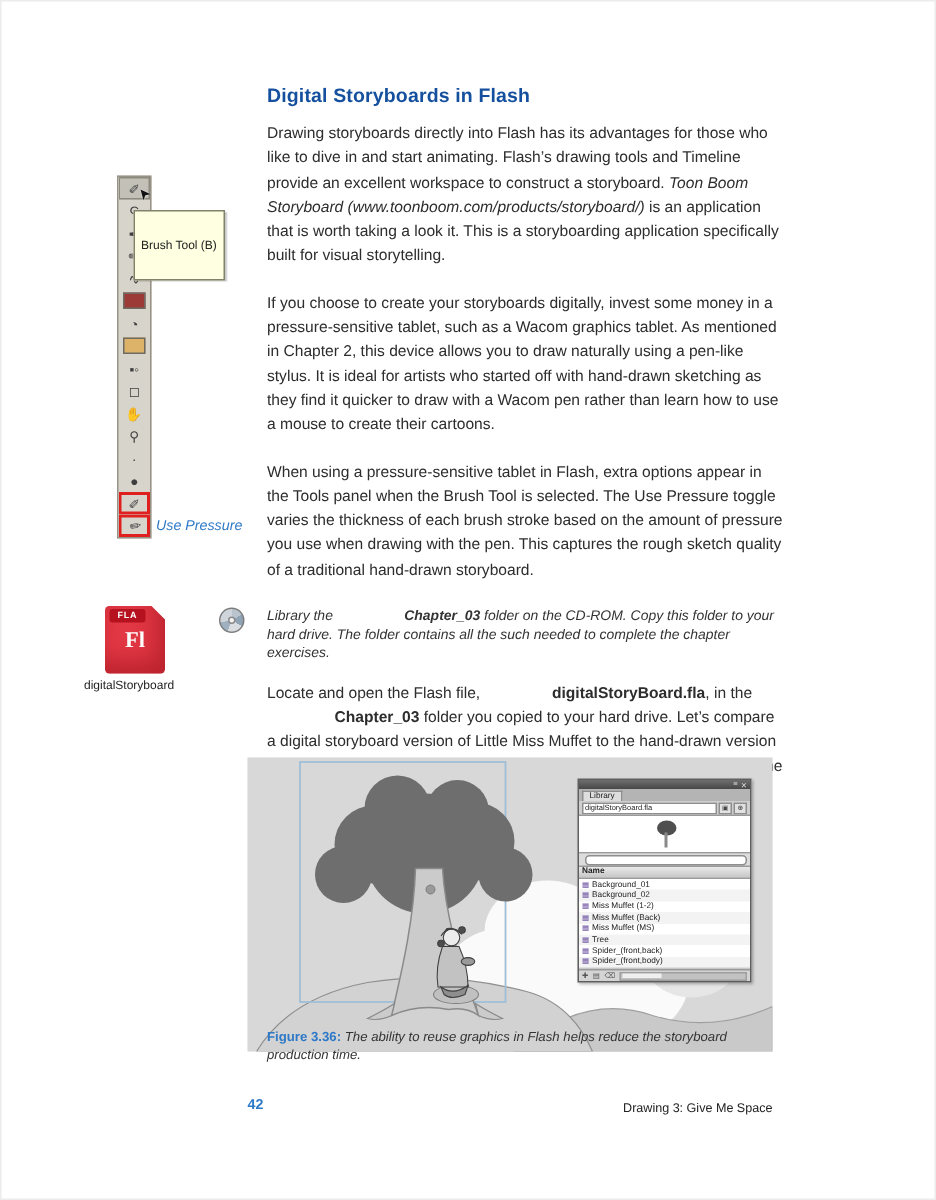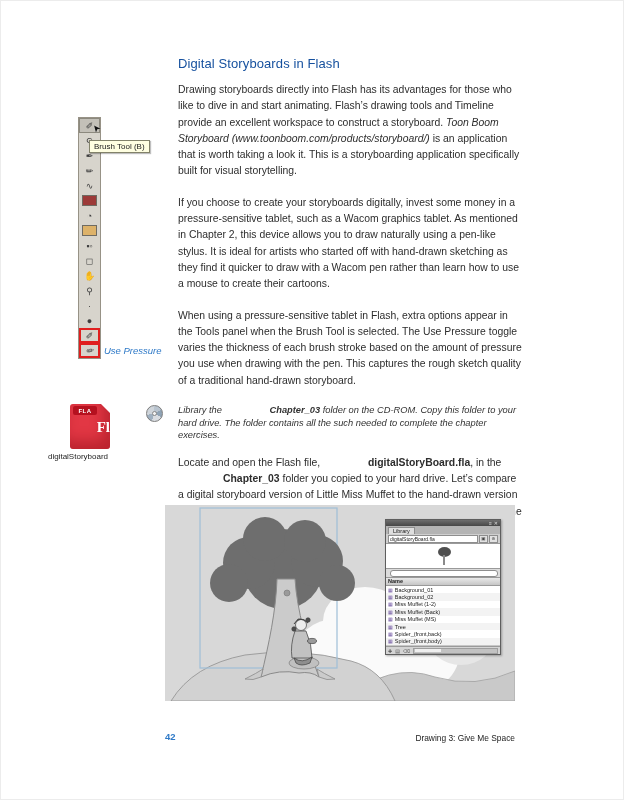--- a/index.html
+++ b/index.html
@@ -1,21 +1,21 @@
 <!DOCTYPE html>
 <html><head>
 <meta charset="utf-8">
 <style>
   html,body{margin:0;padding:0;background:#ffffff;}
   .page{position:relative;width:624px;height:800px;background:#ffffff;overflow:hidden;
         font-family:"Liberation Sans",sans-serif;color:#2d2d2d;box-shadow:inset 0 0 0 1px #ececec;}
 
   
   .text-col{position:absolute;left:178px;top:56px;width:344px;}
-  .heading{font-size:13px;font-weight:normal;color:#15509e;margin:0 0 11px 0;letter-spacing:.1px;}
+  .heading{font-size:13px;font-weight:bold;color:#15509e;margin:0 0 11px 0;letter-spacing:.1px;}
   p.body{font-size:10.4px;line-height:16.3px;margin:0 0 15px 0;color:#2d2d2d;}
   .it{font-style:italic;}
   .bd{font-weight:bold;margin-left:45px;}
   .note{position:relative;font-size:9.3px;line-height:12.6px;font-style:italic;color:#333;margin:0 0 13px 0;}
   .cd-icon{position:absolute;left:-32px;top:1px;width:15px;height:15px;border-radius:50%;
            background:conic-gradient(#b9c4cf 0 60deg,#8fa3b5 0 120deg,#d9dde2 0 200deg,#9fb0c0 0 260deg,#cfd5db 0 360deg);
            border:1px solid #7d7d7d;}
   .cd-icon::after{content:"";position:absolute;left:5px;top:5px;width:5px;height:5px;border-radius:50%;
            background:#f4f4f4;border:1px solid #8a8a8a;box-sizing:border-box;}
 
@@ -25,34 +25,34 @@
   .tcell{height:15px;display:flex;align-items:center;justify-content:center;font-size:9px;color:#3e3e3e;position:relative;}
   .tcell.sel{background:#c3c0b8;box-shadow:inset 0 0 0 1px #8c897e;}
   .tcell .sw{width:13px;height:9px;border:1px solid #6f6b62;}
   .sw.maroon{background:#9c3a38;}
   .sw.tan{background:#ddb269;}
   .tcell.redbox{box-shadow:inset 0 0 0 2px #e01f1f;}
   .tcell.tilt span{display:inline-block;transform:rotate(35deg);}
   .cursor-arrow{position:absolute;left:92px;top:123px;font-size:10px;color:#111;transform:rotate(230deg);
                 text-shadow:0 0 1px #fff;z-index:6;}
   .tooltip{position:absolute;left:89px;top:140px;background:#ffffe1;border:1px solid #82826a;
-           font-size:8px;color:#222;padding:1px 4px;white-space:nowrap;z-index:5;box-shadow:1px 1px 1px rgba(0,0,0,.25);}
+           font-size:8px;color:#222;padding:18px 4px;white-space:nowrap;z-index:5;box-shadow:1px 1px 1px rgba(0,0,0,.25);}
   .use-pressure{position:absolute;left:104px;top:345px;font-size:9.5px;font-style:italic;color:#2e79c7;}
 
   
   .fla{position:absolute;left:70px;top:404px;width:40px;height:45px;}
   .fla .doc{position:absolute;inset:0;background:#e23744;border-radius:3px;
             box-shadow:inset -6px -8px 14px rgba(140,10,20,.45);}
   .fla .fold{position:absolute;right:0;top:0;width:0;height:0;border-left:9px solid transparent;
              border-top:9px solid #ffffff;}
   .fla .badge{position:absolute;left:3px;top:2px;width:24px;height:9px;background:#b5111f;border-radius:2px;
               color:#fff;font-size:6px;font-weight:bold;display:flex;align-items:center;justify-content:center;letter-spacing:.5px;}
-  .fla .letters{position:absolute;left:0;right:0;top:15px;text-align:right;color:#fff;font-weight:bold;
+  .fla .letters{position:absolute;left:0;right:0;top:15px;text-align:center;color:#fff;font-weight:bold;
                 font-size:15px;font-family:"Liberation Serif",serif;}
-  .fla-label{position:absolute;left:36px;top:452px;width:84px;text-align:center;font-size:8px;color:#1d1d1d;}
+  .fla-label{position:absolute;left:56px;top:452px;width:84px;font-size:8px;color:#1d1d1d;}
 
   
   .figure{position:absolute;left:165px;top:505px;width:350px;height:196px;background:#d8d8d8;overflow:hidden;}
   .figure svg{position:absolute;left:0;top:0;}
 
   
   .lib{position:absolute;left:220px;top:14px;width:114px;height:134px;background:#e6e6e6;border:1px solid #5e5e5e;
        display:flex;flex-direction:column;font-size:5.5px;color:#222;box-shadow:1px 1px 2px rgba(0,0,0,.3);}
   .lib-title{height:6px;background:linear-gradient(#6e6e6e,#474747);display:flex;justify-content:flex-end;align-items:center;
              color:#ddd;font-size:5px;padding:0 2px;gap:2px;}
@@ -274,17 +274,18 @@
       </div>
       <div class="lib-bottom">
         <span>✚</span>
         <span>▤</span>
         <span>⌫</span>
         <span class="lib-scroll"></span>
       </div>
     </div>
   </div>
 
+  <div class="caption"><span class="lbl">Figure 3.36:</span><span> The ability to reuse graphics in Flash helps reduce the storyboard production time.</span></div>
 
   <div class="pagenum">42</div>
   <div class="chapter">Drawing 3: Give Me Space</div>
 
 </div>
 
 </body></html>

